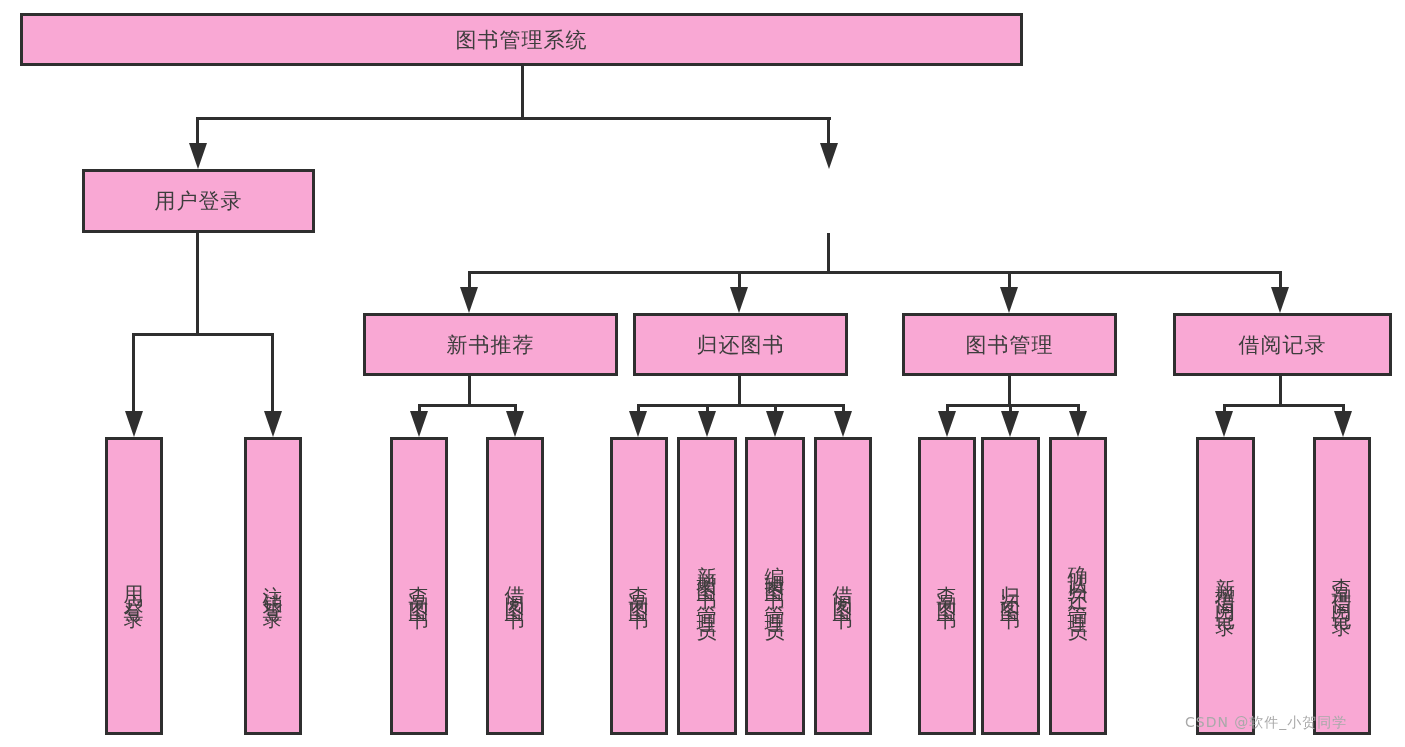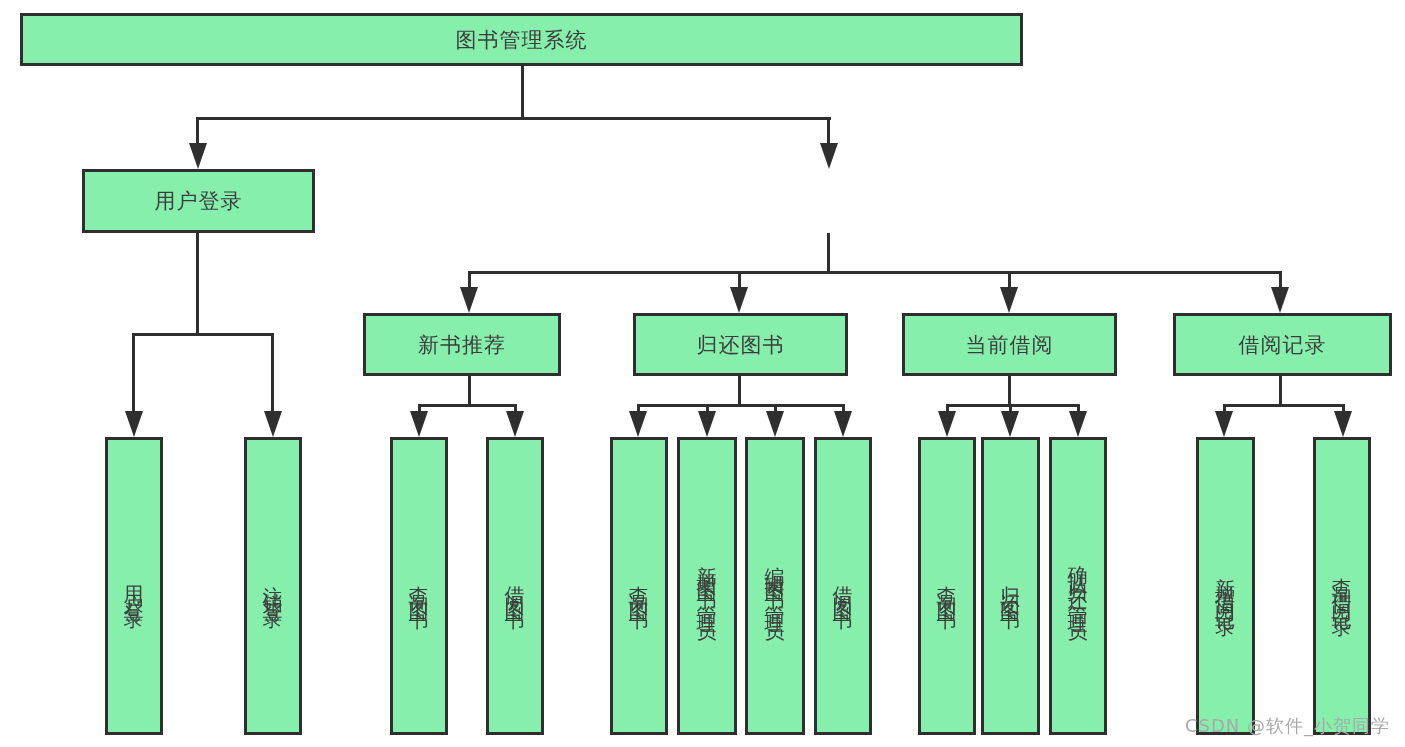--- a/index.html
+++ b/index.html
@@ -13,21 +13,21 @@
   body { font-family: "DejaVu Sans", "Liberation Sans", sans-serif; }
   #canvas {
     position: relative;
     width: 1405px;
     height: 747px;
     background: var(--bg);
     overflow: hidden;
   }
   .node {
     position: absolute;
-    background: #86efac;
+    background: #f9a8d4;
     border: 3px solid var(--line);
     display: flex;
     align-items: center;
     justify-content: center;
     color: var(--text);
   }
   .hnode { font-size: 21px; letter-spacing: 1px; white-space: nowrap; }
   .vnode span {
     writing-mode: vertical-rl;
     text-orientation: mixed;
@@ -39,21 +39,21 @@
   .ln { position: absolute; background: var(--line); }
   .arr {
     position: absolute;
     width: 0; height: 0;
     border-left: 9px solid transparent;
     border-right: 9px solid transparent;
     border-top: 26px solid var(--line);
   }
   .wm {
     position: absolute;
-    font-size: 18px;
+    font-size: 14px;
     color: var(--wm);
     white-space: nowrap;
     letter-spacing: 1px;
   }
 </style>
 </head>
 <body>
 
 <div id="canvas">
 
@@ -83,28 +83,28 @@
   <div class="ln" style="left:468px;top:271px;width:814px;height:3px"></div>
   <div class="ln" style="left:468px;top:271px;width:3px;height:18px"></div>
   <div class="arr" style="left:460px;top:287px"></div>
   <div class="ln" style="left:738px;top:271px;width:3px;height:18px"></div>
   <div class="arr" style="left:730px;top:287px"></div>
   <div class="ln" style="left:1008px;top:271px;width:3px;height:18px"></div>
   <div class="arr" style="left:1000px;top:287px"></div>
   <div class="ln" style="left:1279px;top:271px;width:3px;height:18px"></div>
   <div class="arr" style="left:1271px;top:287px"></div>
 
-  <div class="node hnode" style="left:363px;top:313px;width:198px;height:63px">
+  <div class="node hnode" style="left:363px;top:313px;width:255px;height:63px">
     <span>新书推荐</span>
   </div>
   <div class="node hnode" style="left:633px;top:313px;width:215px;height:63px">
     <span>归还图书</span>
   </div>
   <div class="node hnode" style="left:902px;top:313px;width:215px;height:63px">
-    <span>当前借阅</span>
+    <span>图书管理</span>
   </div>
   <div class="node hnode" style="left:1173px;top:313px;width:219px;height:63px">
     <span>借阅记录</span>
   </div>
 
   <div class="ln" style="left:468px;top:376px;width:3px;height:31px"></div>
   <div class="ln" style="left:418px;top:404px;width:99px;height:3px"></div>
   <div class="ln" style="left:418px;top:404px;width:3px;height:9px"></div>
   <div class="arr" style="left:410px;top:411px"></div>
   <div class="ln" style="left:514px;top:404px;width:3px;height:9px"></div>

